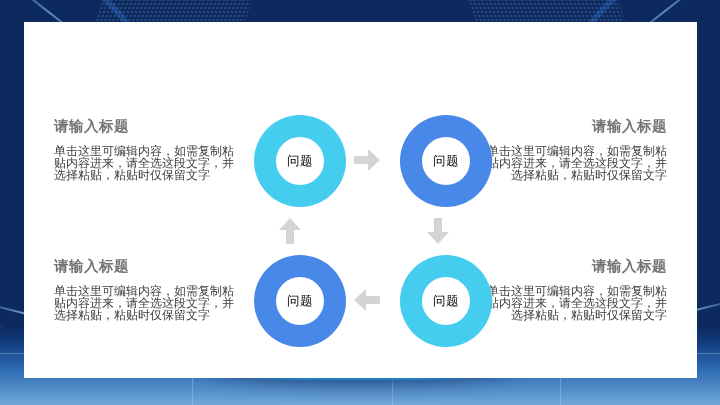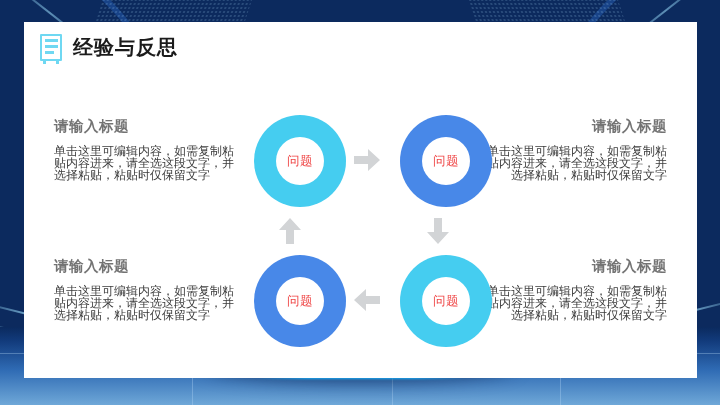--- a/index.html
+++ b/index.html
@@ -90,21 +90,21 @@
   .blk-tl { left:30px; top:95px; text-align:left; }
   .blk-bl { left:30px; top:235px; text-align:left; }
   .blk-tr { right:30px; top:95px; text-align:right; }
   .blk-br { right:30px; top:235px; text-align:right; }
 
   
   .donut { position:absolute; width:92px; height:92px; border-radius:50%;
            display:flex; align-items:center; justify-content:center; }
   .donut .hole { width:48px; height:48px; border-radius:50%; background:#fff;
                  display:flex; align-items:center; justify-content:center; }
-  .donut .hole span { font-size:12.5px; color:#ef4444; letter-spacing:.5px; }
+  .donut .hole span { font-size:12.5px; color:#000000; letter-spacing:.5px; }
   .d-tl { left:230px; top:93px; }
   .d-tr { left:376px; top:93px; }
   .d-bl { left:230px; top:233px; }
   .d-br { left:376px; top:233px; }
 
   
   .arrow { position:absolute; color:#d2d4d6; }
   .arrow svg { display:block; }
   .a-right { left:330px; top:127px; }
   .a-down  { left:403px; top:196px; }
@@ -141,31 +141,20 @@
     <div class="floor-line fl-v" style="left:192px;"></div>
     <div class="floor-line fl-v" style="left:392px;"></div>
     <div class="floor-line fl-v" style="left:560px;"></div>
     <div class="ellipse"></div>
     <div class="glowbar"></div>
   </div>
 </div>
 
 <div class="card">
 
-  <div class="header">
-    <div class="doc-icon">
-      <div class="outer"></div>
-      <div class="ln ln1"></div>
-        <div class="ln ln2"></div>
-        <div class="ln ln3"></div>
-      <div class="leg leg1"></div>
-        <div class="leg leg2"></div>
-    </div>
-    <div class="page-title">经验与反思</div>
-  </div>
 
   <div class="block blk-tl">
     <h3>请输入标题</h3>
     <p>单击这里可编辑内容，如需复制粘贴内容进来，请全选这段文字，并选择粘贴，粘贴时仅保留文字</p>
   </div>
 
   <div class="block blk-tr">
     <h3>请输入标题</h3>
     <p>单击这里可编辑内容，如需复制粘贴内容进来，请全选这段文字，并选择粘贴，粘贴时仅保留文字</p>
   </div>

